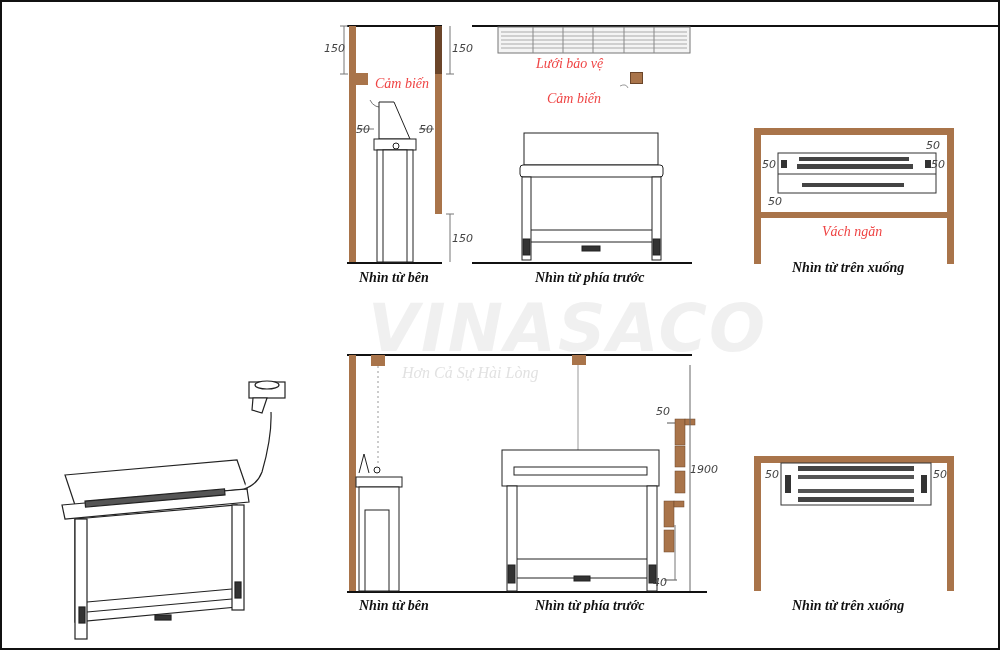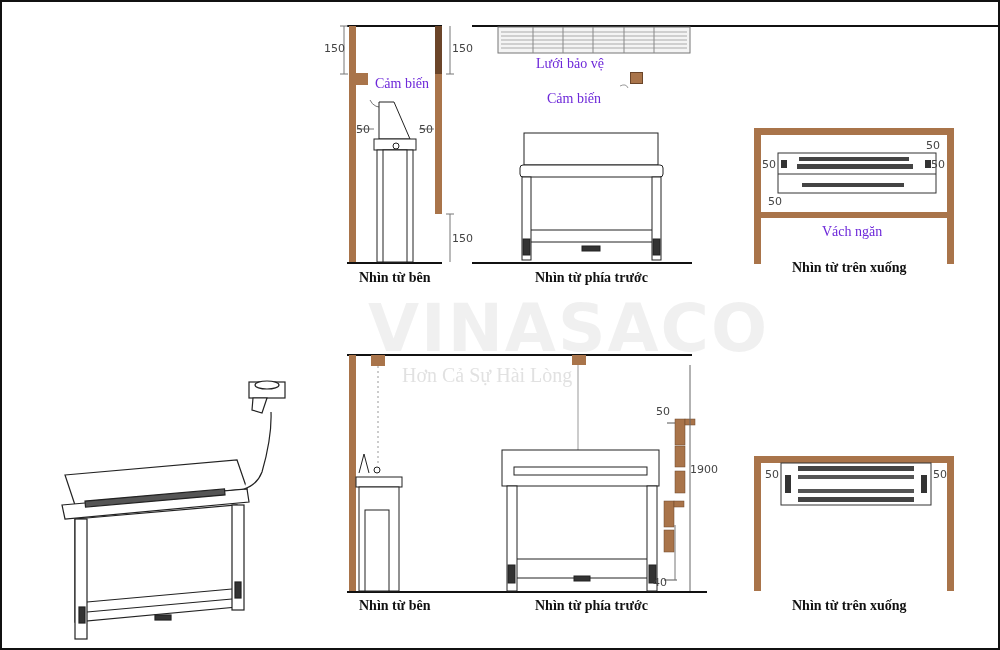--- a/index.html
+++ b/index.html
@@ -1,38 +1,38 @@
 <!DOCTYPE html>
 <html><head>
 <meta charset="utf-8">
 <style>
   html, body { margin: 0; padding: 0; background: #fff; }
   #canvas {
     position: relative; width: 1000px; height: 650px; background: #fff;
     box-sizing: border-box; border: 2px solid #111; overflow: hidden;
     font-family: "Liberation Serif", "DejaVu Serif", serif;
   }
-  .abs { position: absolute; }
+  .abs { position: absolute; font-style: italic; }
   .wood { background: #a9744a; }
   .wood-dark { background: #6b4529; }
   .hline { height: 2px; background: #111; }
   .dimtxt { font-family: "DejaVu Sans", "Liberation Sans", sans-serif; font-size: 11px; color: #444; }
-  .lbl { font-size: 14px; color: #6d28d9; }
+  .lbl { font-size: 14px; color: #ef4444; }
   .view-lbl { font-size: 14px; font-weight: bold; color: #111; }
   .title {
     font-family: "DejaVu Sans", "Liberation Sans", sans-serif; font-weight: bold;
     font-size: 16px; color: #1a4fa3; letter-spacing: 0.1px;
   }
   .wm {
     font-family: "DejaVu Sans", "Liberation Sans", sans-serif; font-weight: bold;
     font-size: 66px; color: rgba(170,170,170,0.18); letter-spacing: 2px; margin-left: 14px;
   }
   .wm-sub {
     font-family: "Liberation Serif", serif; 
-    font-size: 20px; color: rgba(170,170,170,0.35);
+    font-size: 16px; color: rgba(170,170,170,0.35);
   }
   svg { position: absolute; overflow: visible; }
 </style>
 </head>
 <body>
 
 <div id="canvas">
 
   <div class="abs wm" style="left:352px;top:288px;">VINASACO</div>
   <div class="abs wm-sub" style="left:400px;top:362px;">Hơn Cả Sự Hài Lòng</div>

